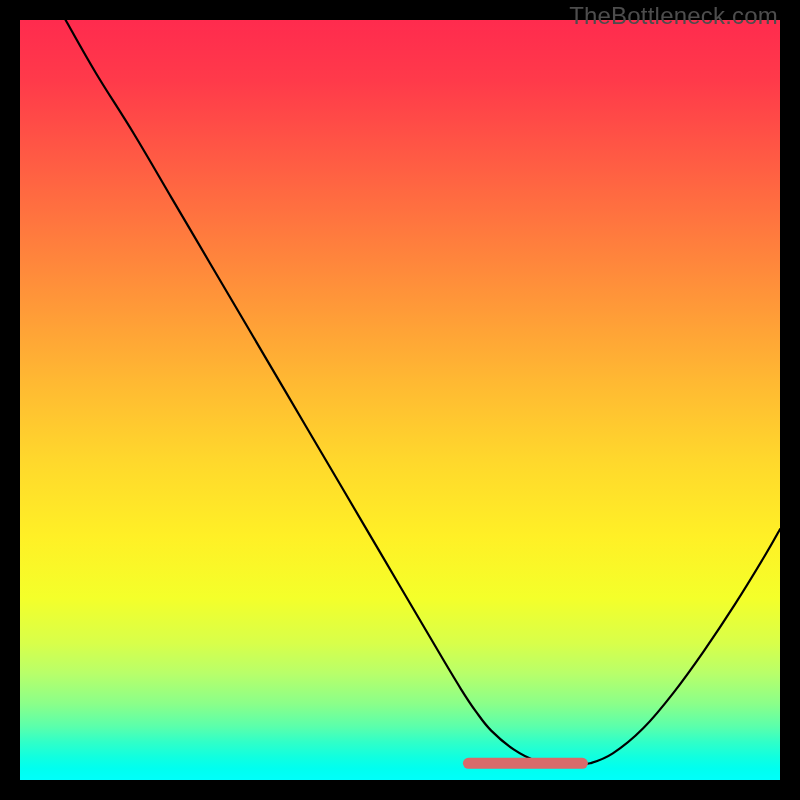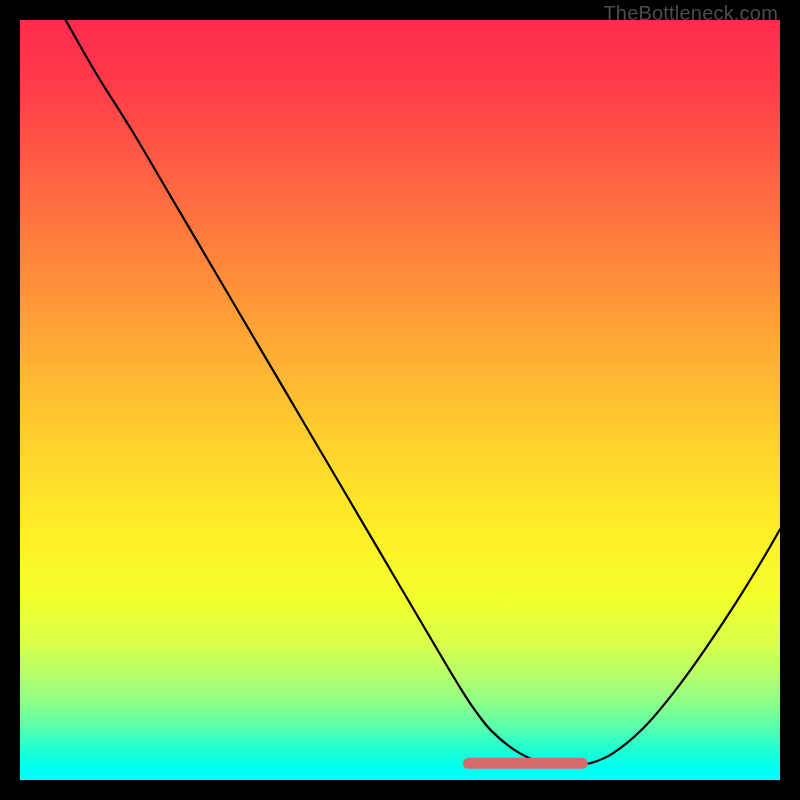--- a/index.html
+++ b/index.html
@@ -40,21 +40,21 @@
       #10ffe0 97%,
       #00fff0 98.5%,
       #00fffa 100%
     );
   }
   .watermark {
     position: absolute;
     top: 2px;
     right: 22px;
     color: #4d4d4d;
-    font-size: 20px;
+    font-size: 24px;
     letter-spacing: 0.2px;
     user-select: none;
   }
   svg.curve {
     position: absolute;
     left: 20px;
     top: 20px;
     width: 760px;
     height: 760px;
     overflow: visible;

